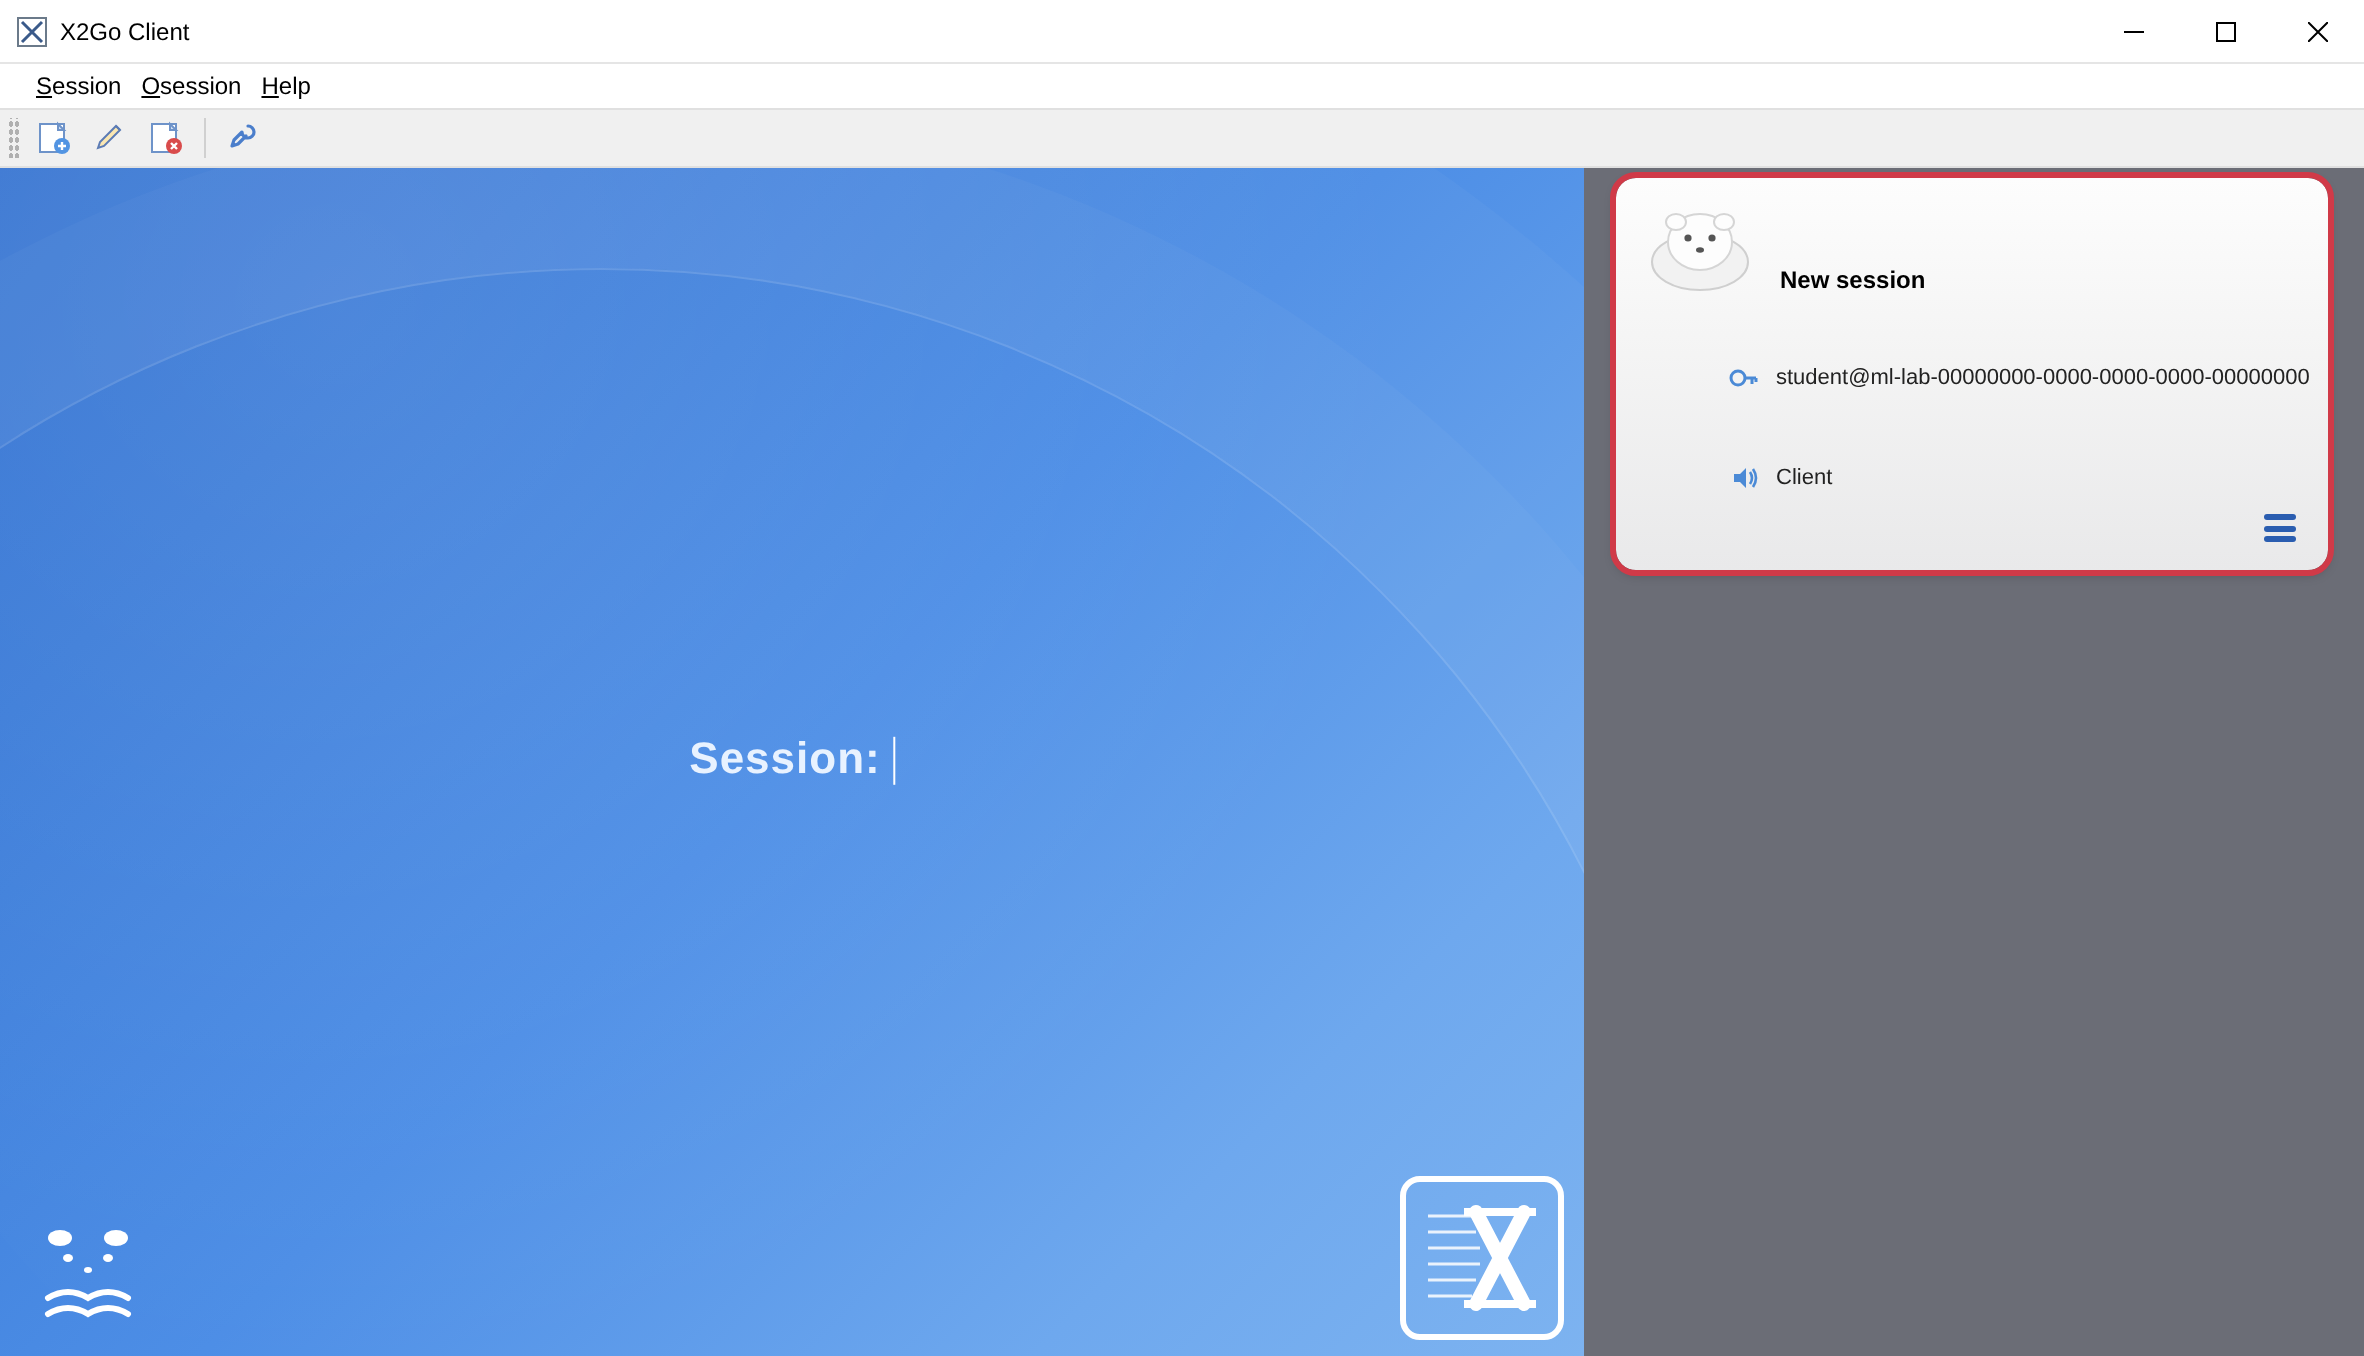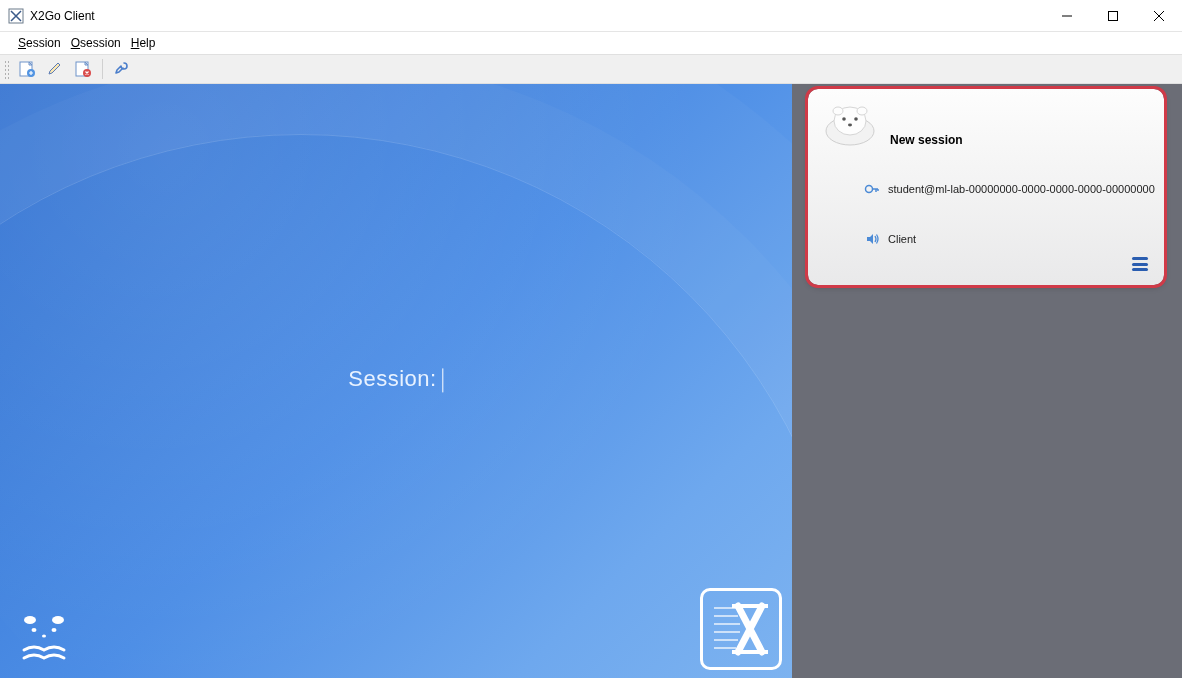--- a/index.html
+++ b/index.html
@@ -131,21 +131,21 @@
       border: 1px solid rgba(255,255,255,0.15);
       box-shadow: 0 0 0 80px rgba(255,255,255,0.03), 0 0 0 180px rgba(255,255,255,0.03);
     }
     .session-label {
       position: absolute;
       top: 50%;
       left: 50%;
       transform: translate(-50%, -60%);
       color: #e8f2ff;
       font-size: 22px;
-      font-weight: 400;
+      font-weight: 700;
       letter-spacing: 0.5px;
       display: flex;
       align-items: flex-end;
       z-index: 2;
     }
     .session-cursor {
       display: inline-block;
       width: 1px;
       height: 24px;
       background: #fff;

